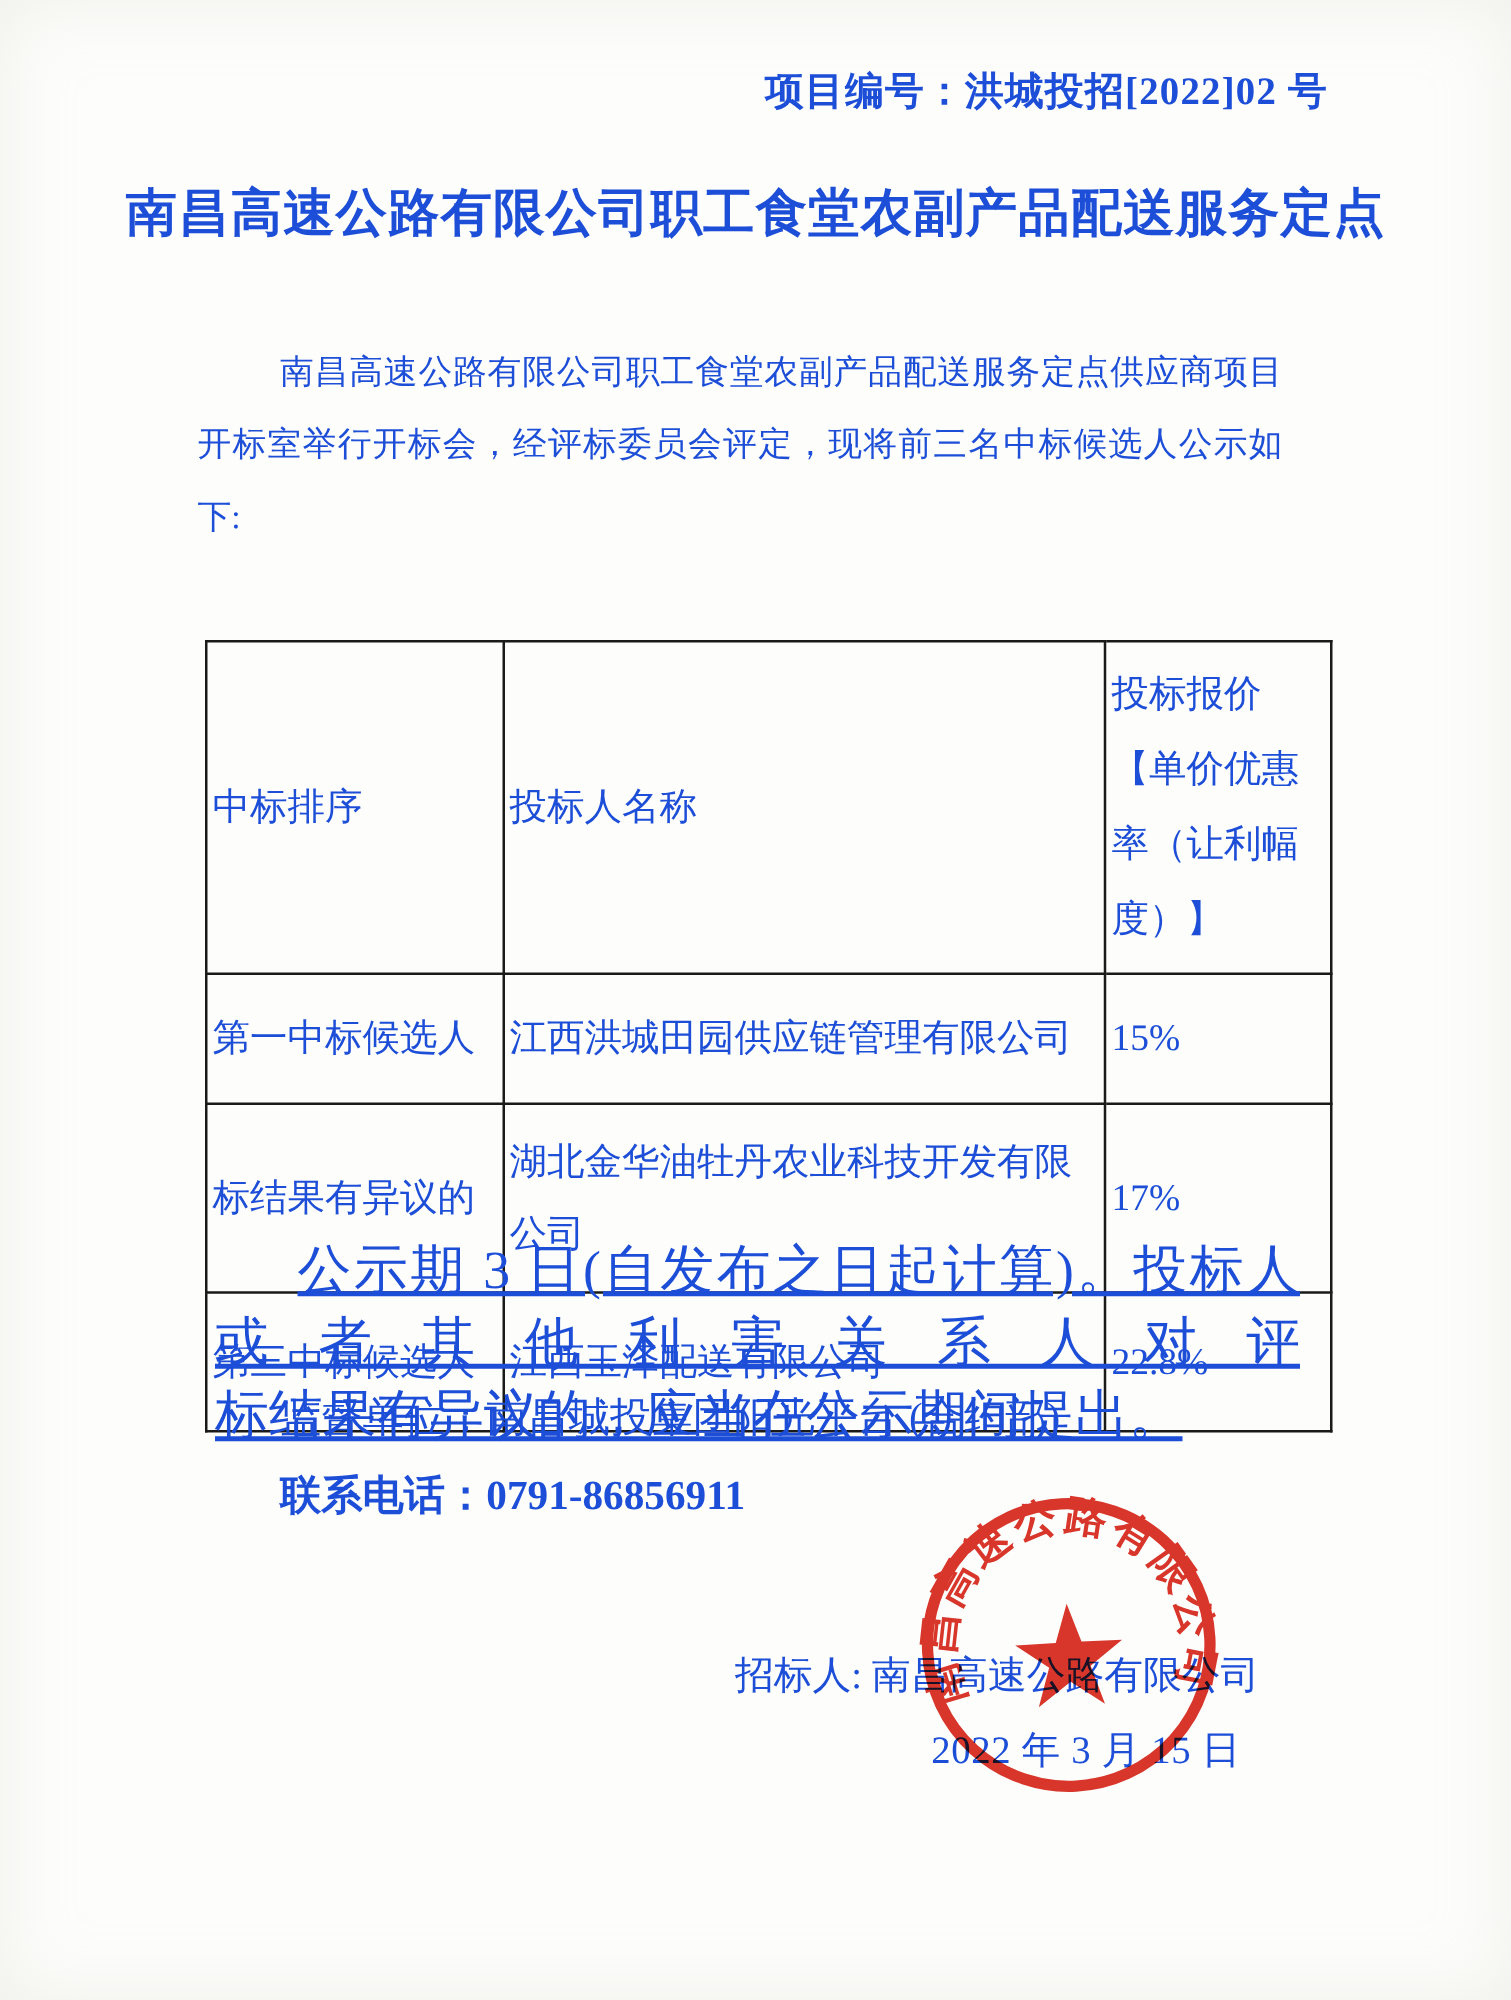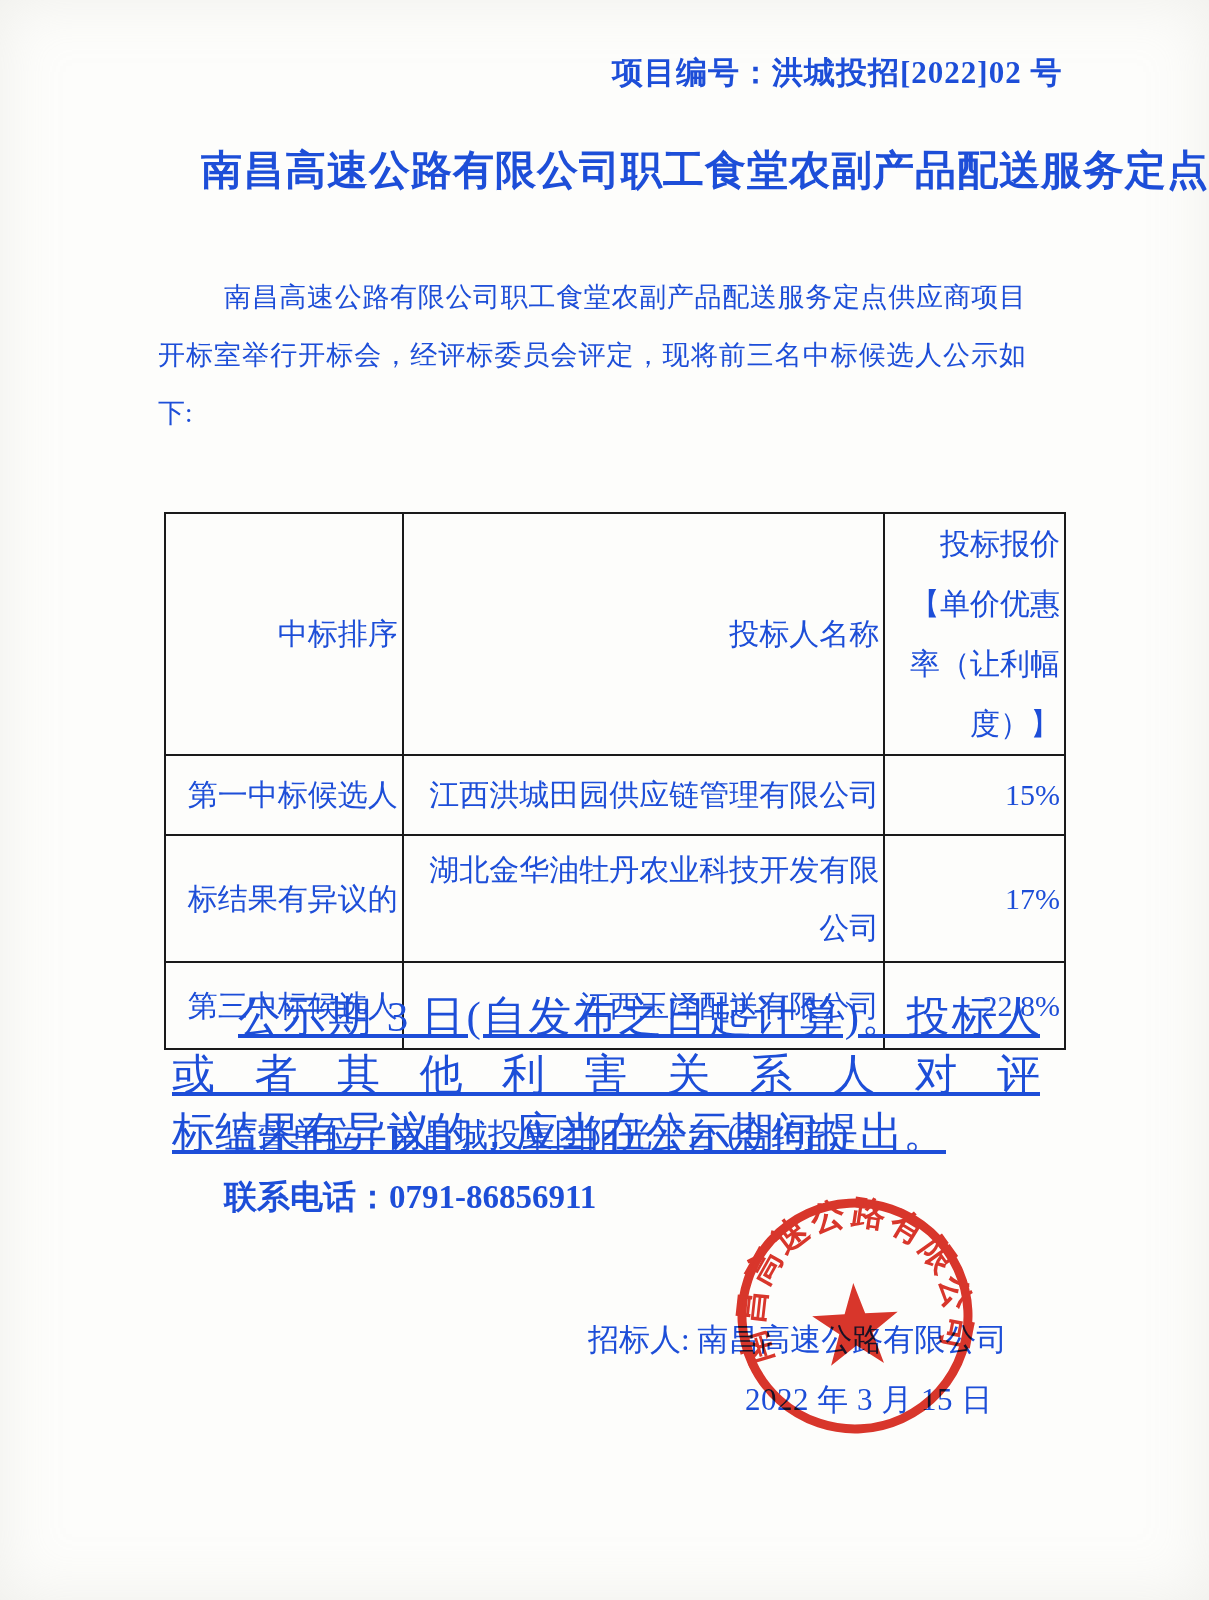--- a/index.html
+++ b/index.html
@@ -12,38 +12,38 @@
     font-family:"Liberation Serif","DejaVu Serif",serif;
     overflow:hidden;
     box-shadow:inset 0 0 60px rgba(200,198,190,.25);
   }
   .proj-num{
     position:absolute;top:52px;left:612px;
     font-size:31px;font-weight:700;letter-spacing:1px;white-space:nowrap;
   }
   .title{
     position:absolute;top:138px;left:0;width:100%;
-    text-align:right;font-size:41px;font-weight:700;
+    text-align:center;font-size:41px;font-weight:700;
     line-height:64px;letter-spacing:1px;
   }
   .intro{
     position:absolute;top:268px;left:158px;width:868px;
     font-size:27px;line-height:58px;
   }
   .jline{text-align:justify;text-align-last:justify;}
   .indent{text-indent:66px;}
   .bid-table{
     position:absolute;top:512px;left:164px;
     border-collapse:collapse;table-layout:fixed;width:902px;
     font-size:30px;
   }
   .bid-table td{
     border:2.5px solid #1a1a1a;
-    text-align:right;vertical-align:middle;
-    padding:0 4px;line-height:58px;
+    text-align:left;vertical-align:middle;
+    padding:12px 4px;line-height:58px;
     overflow:hidden;
   }
   .col-rank{width:234px;}
   .col-bidder{width:474px;}
   .col-price{width:178px;}
   tr.hdr td{height:184px;line-height:60px;}
   tr.row1 td{height:78px;}
   tr.row2 td{height:125px;}
   tr.row3 td{height:85px;}
   .notice{

